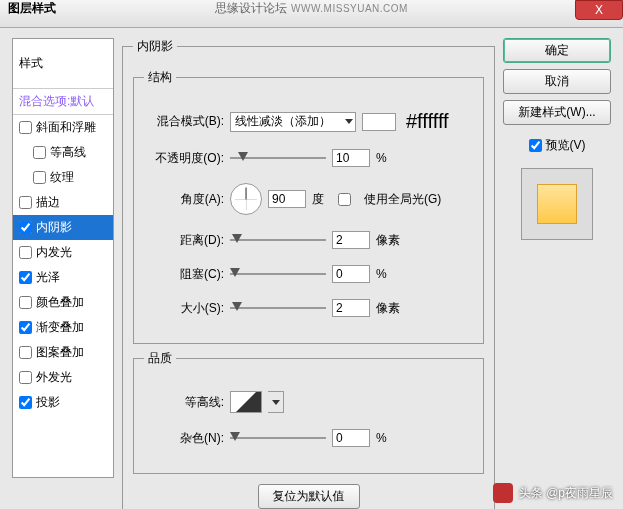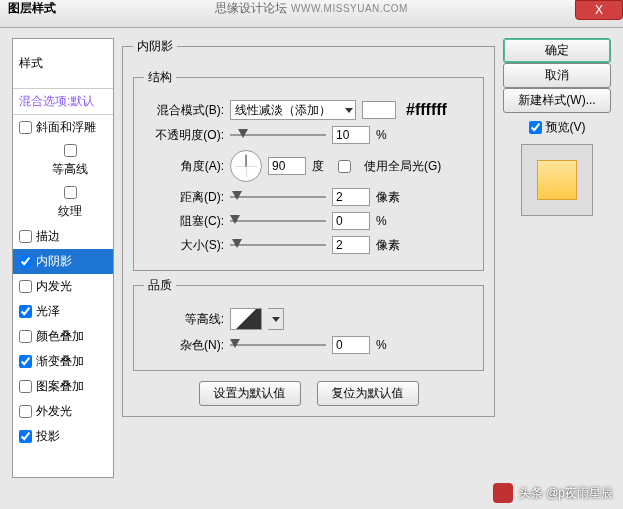--- a/index.html
+++ b/index.html
@@ -10,59 +10,59 @@
 .titlebar .forum { position: absolute; left: 50%; transform: translateX(-50%); color: #666; font-size: 11px; }
 .titlebar .forum .url { font-family: Arial; letter-spacing: 0.5px; font-size: 10px; color: #888; margin-left: 4px; }
 .close-btn { position: absolute; right: 0; top: 0; width: 48px; height: 20px; background: #d04040; color: #fff; text-align: center; line-height: 18px; border-radius: 0 0 4px 4px; border: 1px solid #a02020; cursor: pointer; }
 
 .container { display: flex; padding: 10px 12px; gap: 8px; height: 460px; }
 
 .styles-panel { width: 102px; border: 1px solid #999; background: #fff; }
 .styles-header { padding: 16px 6px; border-bottom: 1px solid #ccc; }
 .styles-sub { padding: 4px 6px; border-bottom: 1px solid #ccc; color: #8b5cf6; }
 .style-item { padding: 4px 6px; display: flex; align-items: center; gap: 4px; cursor: pointer; }
-.style-item.indented { padding-left: 20px; flex-direction: column; }
+.style-item.indented { padding-left: 20px; }
 .style-item.selected { background: #1e74d2; color: #fff; }
 .style-item input[type=checkbox] { width: 13px; height: 13px; }
 
 .main-panel { flex: 1; display: flex; flex-direction: column; gap: 8px; }
 
 fieldset { border: 1px solid #999; padding: 8px 10px 10px; position: relative; }
 legend { padding: 0 4px; background: #e8e8e8; }
 
 .inner-fs { margin-top: 6px; }
 
-.row { display: flex; align-items: center; margin: 6px 0; gap: 6px; }
+.row { display: flex; align-items: center; margin: 16px 0; gap: 6px; }
 .row .lbl { width: 80px; text-align: right; }
 .row .val-input { width: 38px; border: 1px solid #999; padding: 1px 3px; background: #fff; text-align: left; }
 .row .unit { width: 30px; }
 
 .combo { width: 126px; height: 20px; border: 1px solid #999; background: #fff; display: flex; align-items: center; justify-content: space-between; padding: 0 2px 0 4px; }
 .combo .arrow { width: 0; height: 0; border-left: 4px solid transparent; border-right: 4px solid transparent; border-top: 5px solid #333; }
 
 .color-swatch { width: 34px; height: 18px; border: 1px solid #999; background: #fff; }
-.hex { font-weight: bold; font-size: 16px; margin-left: 4px; }
+.hex { font-weight: normal; font-size: 20px; margin-left: 4px; }
 
 .slider { position: relative; width: 96px; height: 16px; }
 .slider .track { position: absolute; top: 7px; left: 0; right: 0; height: 2px; background: #999; }
 .slider .thumb { position: absolute; top: 2px; width: 0; height: 0; border-left: 5px solid transparent; border-right: 5px solid transparent; border-top: 9px solid #555; }
 
 .angle-dial { width: 32px; height: 32px; border: 1px solid #999; border-radius: 50%; background: #fff; position: relative; }
 .angle-dial .hand { position: absolute; left: 50%; top: 50%; width: 12px; height: 1px; background: #333; transform-origin: left center; transform: rotate(-90deg); }
 .angle-dial .cross1 { position: absolute; left: 50%; top: 4px; bottom: 4px; width: 1px; background: #ddd; }
 .angle-dial .cross2 { position: absolute; top: 50%; left: 4px; right: 4px; height: 1px; background: #ddd; }
 
 .contour-swatch { width: 32px; height: 22px; border: 1px solid #999; background: linear-gradient(135deg,#fff 0%,#fff 48%,#333 52%,#333 100%); display: inline-block; }
 .contour-arrow { width: 16px; height: 22px; border: 1px solid #999; border-left: none; display: inline-flex; align-items: center; justify-content: center; }
 .contour-arrow .tri { width: 0; height: 0; border-left: 4px solid transparent; border-right: 4px solid transparent; border-top: 5px solid #333; }
 
 .btn { border: 1px solid #888; background: linear-gradient(#fcfcfc,#e4e4e4); padding: 3px 14px; border-radius: 3px; cursor: pointer; }
 .btn-row { display: flex; justify-content: center; gap: 16px; margin-top: 10px; }
 
-.right-panel { width: 108px; display: flex; flex-direction: column; gap: 0; align-items: stretch; }
+.right-panel { width: 108px; display: flex; flex-direction: column; gap: 6px; align-items: stretch; }
 .right-panel .btn { text-align: center; padding: 3px 0; }
 .preview-chk { display: flex; align-items: center; justify-content: center; gap: 4px; margin-top: 6px; }
 .preview-box { width: 72px; height: 72px; border: 1px solid #999; background: #ddd; margin: 8px auto 0; display: flex; align-items: center; justify-content: center; }
 .preview-inner { width: 40px; height: 40px; background: linear-gradient(#ffe49a,#ffc94a); border: 1px solid #e0a030; }
 
 .watermark { position: absolute; right: 10px; bottom: 6px; color: #fff; font-size: 14px; text-shadow: 0 0 3px #000; display: flex; align-items: center; gap: 6px; }
 .watermark .logo { width: 20px; height: 20px; background: #c03030; border-radius: 4px; display: inline-block; }
 </style>
 </head>
 <body>
@@ -221,21 +221,20 @@
           <div class="slider">
               <div class="track"></div>
               <div class="thumb" style="left:0px"></div>
             </div>
           <input class="val-input" value="0" style="">
           <span class="unit">%</span>
         </div>
       </fieldset>
 
       <div class="btn-row">
-        <div class="btn">设置为默认值</div>
         <div class="btn">复位为默认值</div>
       </div>
     </fieldset>
   </div>
 
   <div class="right-panel">
     <div class="btn" style="border-color:#4a8; box-shadow:0 0 0 1px #5b9 inset">确定</div>
     <div class="btn">取消</div>
     <div class="btn">新建样式(W)...</div>
     <label class="preview-chk">

